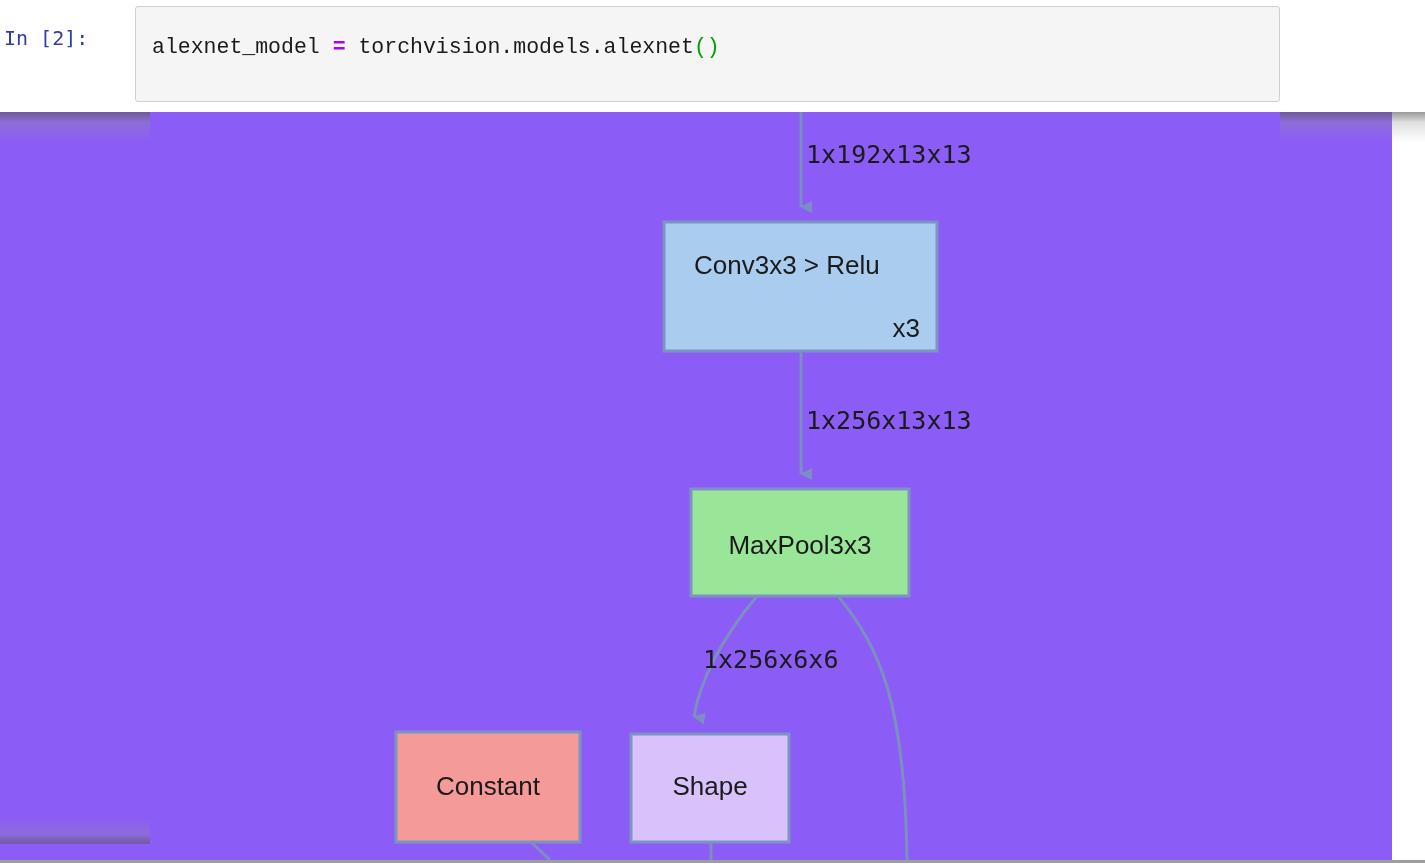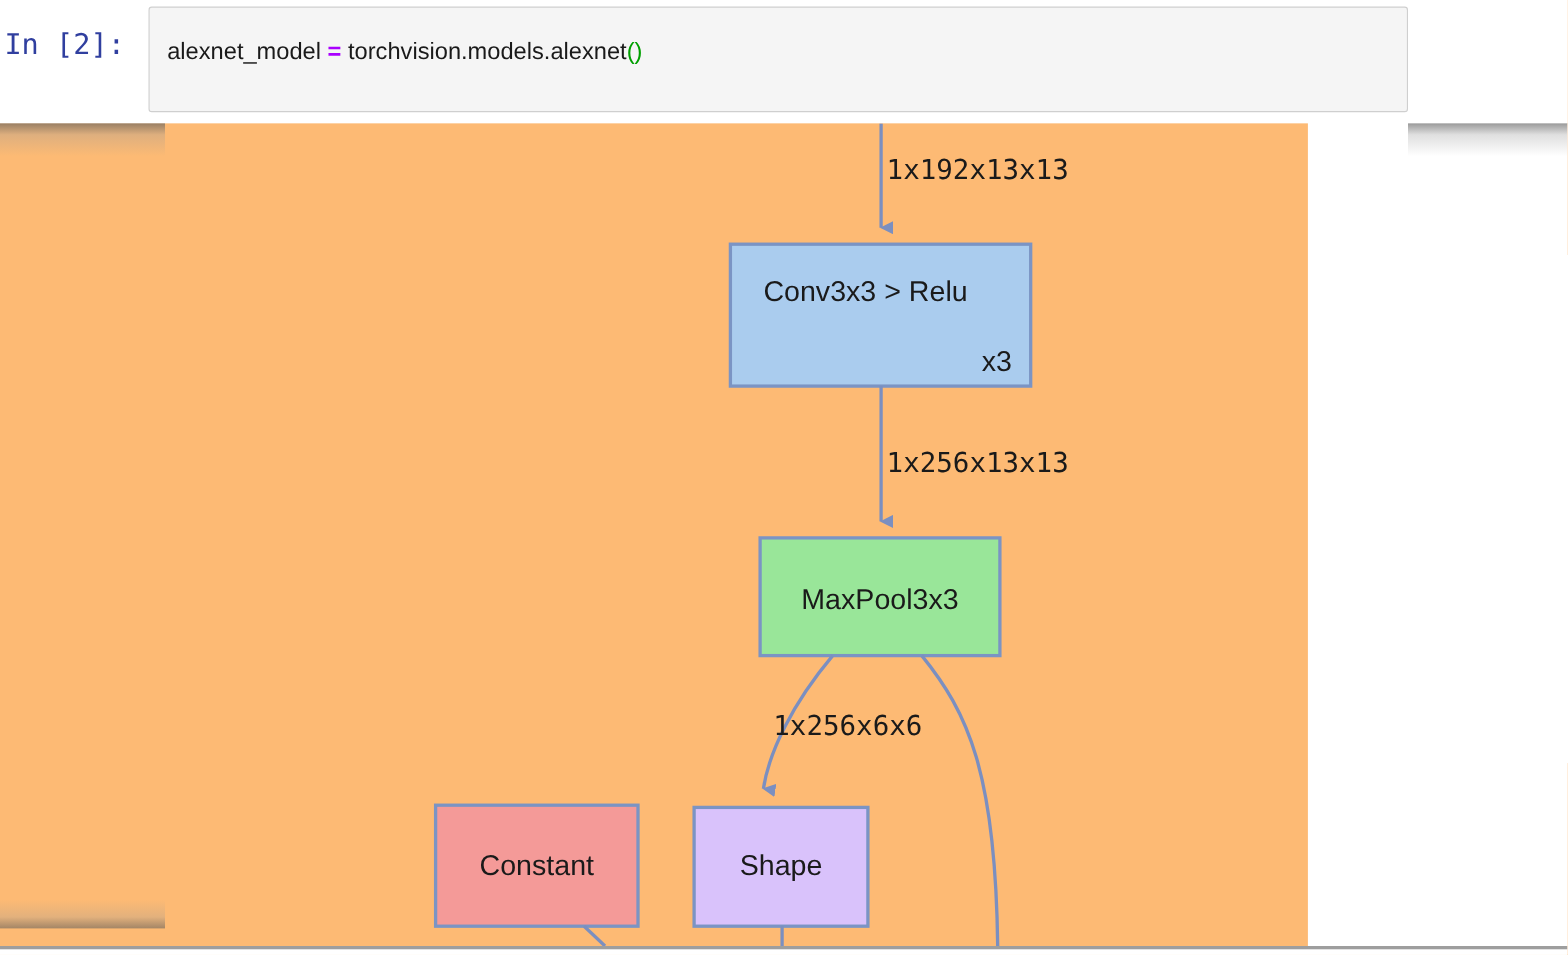--- a/index.html
+++ b/index.html
@@ -26,40 +26,40 @@
     z-index: 30;
   }
   #prompt-label {
     position: absolute;
     left: 4px;
     top: 26px;
     width: 118px;
     text-align: left;
     color: #303f9f;
     font-family: "DejaVu Sans Mono", "Liberation Mono", monospace;
-    font-size: 26px;
+    font-size: 20px;
     letter-spacing: 0px;
     white-space: pre;
   }
   #code-editor {
     position: absolute;
     left: 135px;
     top: 6px;
     width: 1145px;
     height: 96px;
     background: #f5f5f5;
     border: 1px solid #cfcfcf;
     border-radius: 3px;
     box-sizing: border-box;
     overflow: hidden;
   }
   .code-line {
     position: absolute;
     left: 16px;
-    font-family: Liberation Sans, sans-serif;
+    font-family: Liberation Mono, monospace;
     font-size: 21.5px;
     line-height: 21.5px;
     white-space: pre;
     color: #1a1a1a;
   }
   #code-line-1 { top: 30px; }
   #code-line-2 { top: 64px; }
   .tok-op  { color: #aa00ff; font-weight: bold; }
   .tok-num { color: #008000; }
   .tok-par { color: #00a000; }
@@ -88,23 +88,23 @@
     left: 0; top: 860px;
     width: 1425px; height: 3px;
     background: #9e9e9e;
     z-index: 28;
   }
 
   
   #graph-output {
     position: absolute;
     left: 0; top: 112px;
-    width: 1189px;
+    width: 1392px;
     height: 748px;
-    background: #fdba74;
+    background: #8b5cf6;
     overflow: hidden;
     z-index: 10;
   }
   #graph-svg {
     position: absolute;
     left: 0; top: 0;
   }
   .node-label {
     font-family: "Liberation Sans", sans-serif;
     font-size: 26px;

